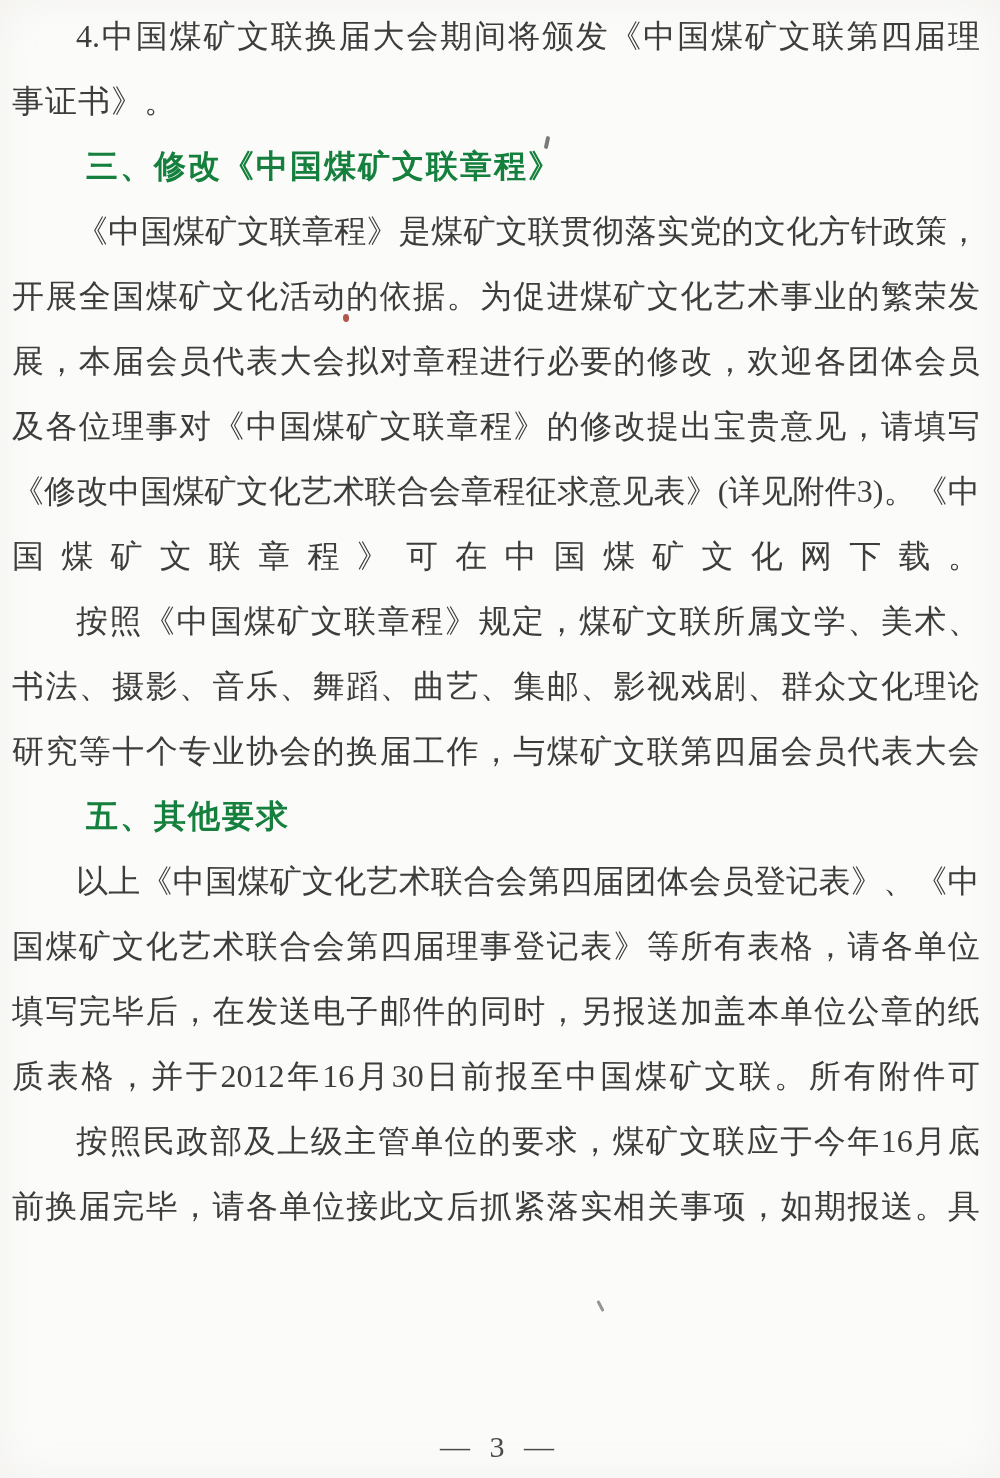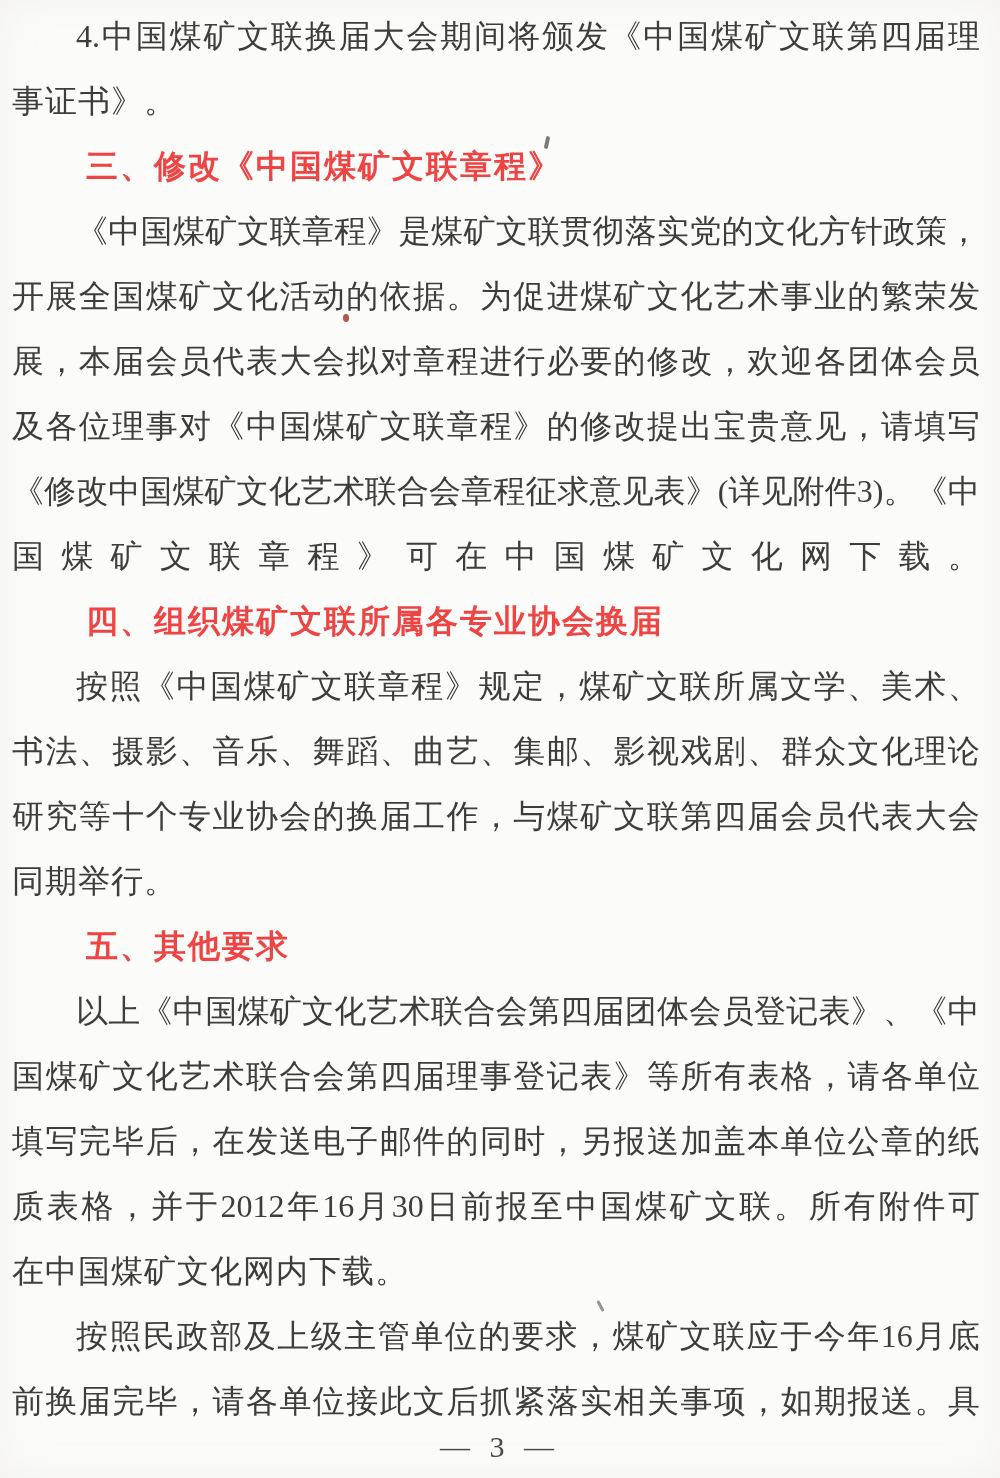--- a/index.html
+++ b/index.html
@@ -36,21 +36,21 @@
     justify-content: space-between;
     align-items: baseline;
     letter-spacing: 0;
   }
   .line.indent {
     padding-left: 64px;
   }
   .line.heading {
     font-family: "Liberation Sans", "DejaVu Sans", sans-serif;
     font-weight: bold;
-    color: #ef4444;
+    color: #15803d;
     padding-left: 74px;
     letter-spacing: 2px;
   }
   .footer {
     position: absolute;
     bottom: 14px;
     left: 0;
     width: 100%;
     text-align: center;
     font-size: 30px;
@@ -298,21 +298,20 @@
         <span>国</span>
         <span>煤</span>
         <span>矿</span>
         <span>文</span>
         <span>化</span>
         <span>网</span>
         <span>下</span>
         <span>载</span>
         <span>。</span>
       </div>
-      <div class="line heading">四、组织煤矿文联所属各专业协会换届</div>
       <div class="line body justify indent">
         <span>按</span>
         <span>照</span>
         <span>《</span>
         <span>中</span>
         <span>国</span>
         <span>煤</span>
         <span>矿</span>
         <span>文</span>
         <span>联</span>
@@ -390,21 +389,20 @@
         <span>第</span>
         <span>四</span>
         <span>届</span>
         <span>会</span>
         <span>员</span>
         <span>代</span>
         <span>表</span>
         <span>大</span>
         <span>会</span>
       </div>
-      <div class="line body">同期举行。</div>
       <div class="line heading">五、其他要求</div>
       <div class="line body justify indent">
         <span>以</span>
         <span>上</span>
         <span>《</span>
         <span>中</span>
         <span>国</span>
         <span>煤</span>
         <span>矿</span>
         <span>文</span>
@@ -513,21 +511,20 @@
         <span>矿</span>
         <span>文</span>
         <span>联</span>
         <span>。</span>
         <span>所</span>
         <span>有</span>
         <span>附</span>
         <span>件</span>
         <span>可</span>
       </div>
-      <div class="line body">在中国煤矿文化网内下载。</div>
       <div class="line body justify indent">
         <span>按</span>
         <span>照</span>
         <span>民</span>
         <span>政</span>
         <span>部</span>
         <span>及</span>
         <span>上</span>
         <span>级</span>
         <span>主</span>

